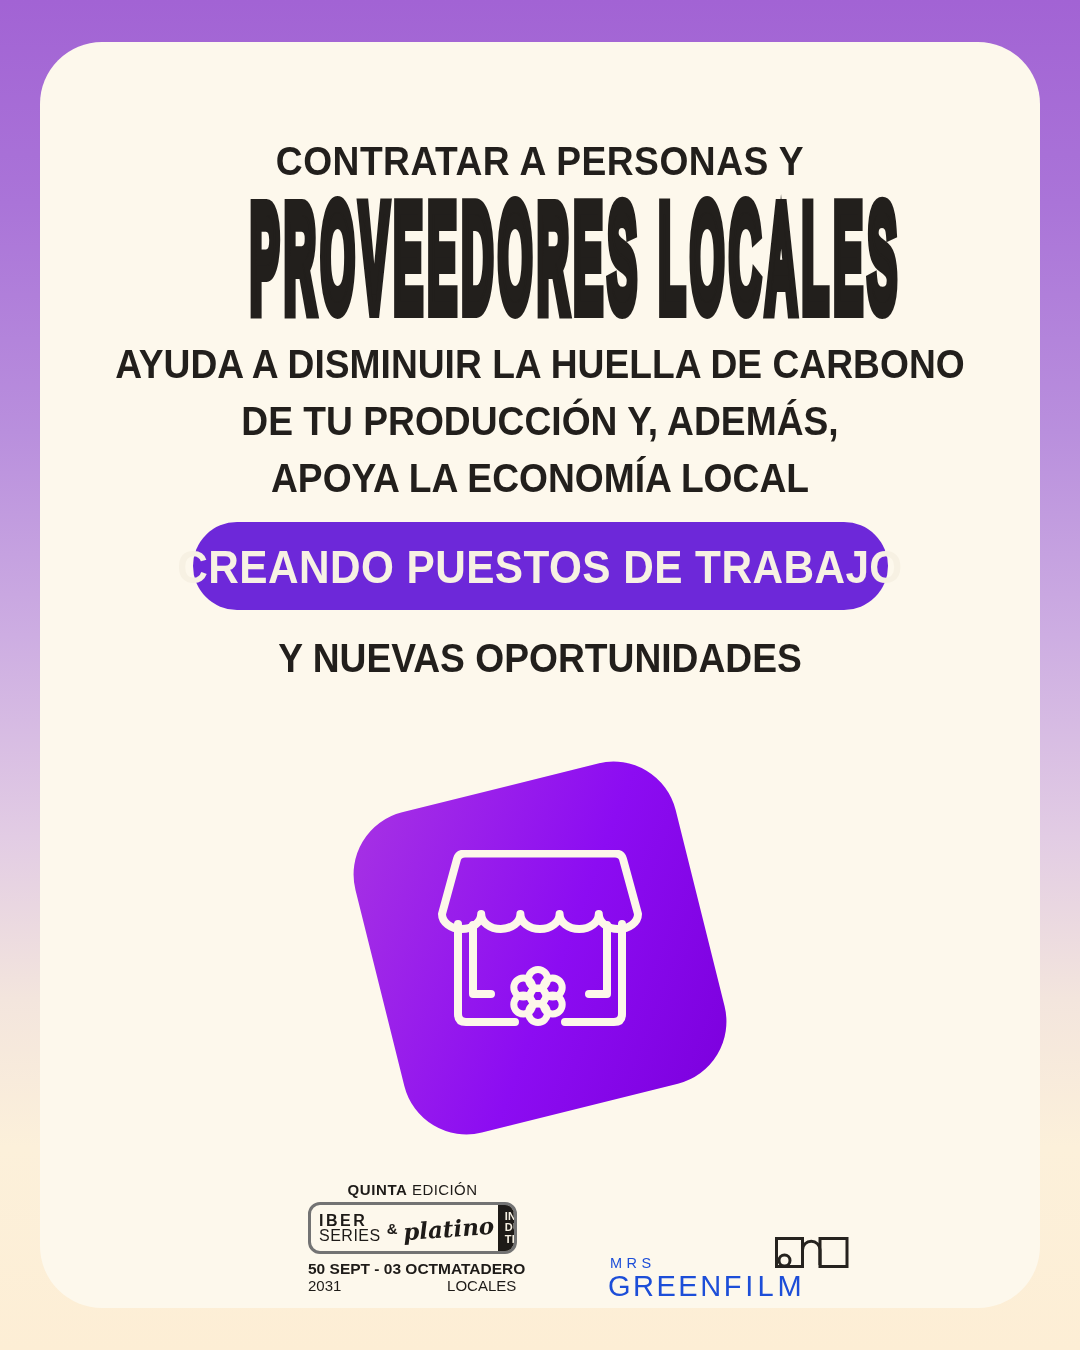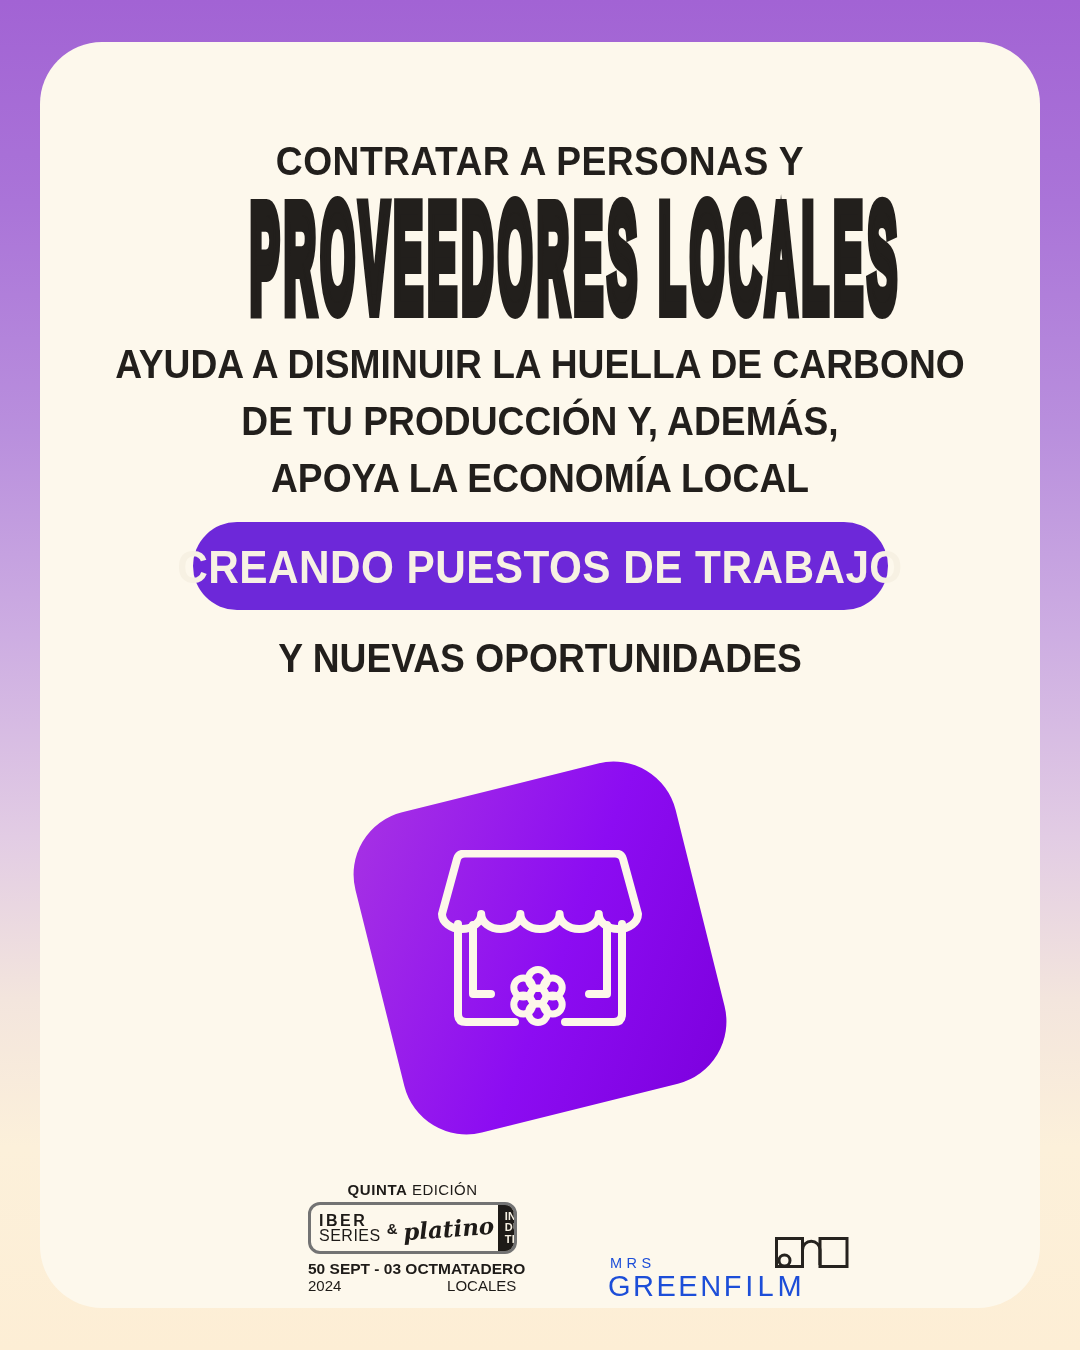--- a/index.html
+++ b/index.html
@@ -130,21 +130,21 @@
       <div class="platino">platino</div>
       <div class="industria">
         <div>IN</div>
         <div>DUS</div>
         <div>TRIA</div>
       </div>
     </div>
     <div class="dates">
       <div class="left">
         <div class="l1">50 SEPT - 03 OCT</div>
-        <div class="l2">2024</div>
+        <div class="l2">2031</div>
       </div>
       <div class="right">
         <div class="l1">MATADERO</div>
         <div class="l2">LOCALES</div>
       </div>
     </div>
   </div>
 
   <div class="mrs">
     <svg class="glasses" width="76" height="33" viewBox="0 0 76 33" fill="none" stroke="#26231f" stroke-width="3">

